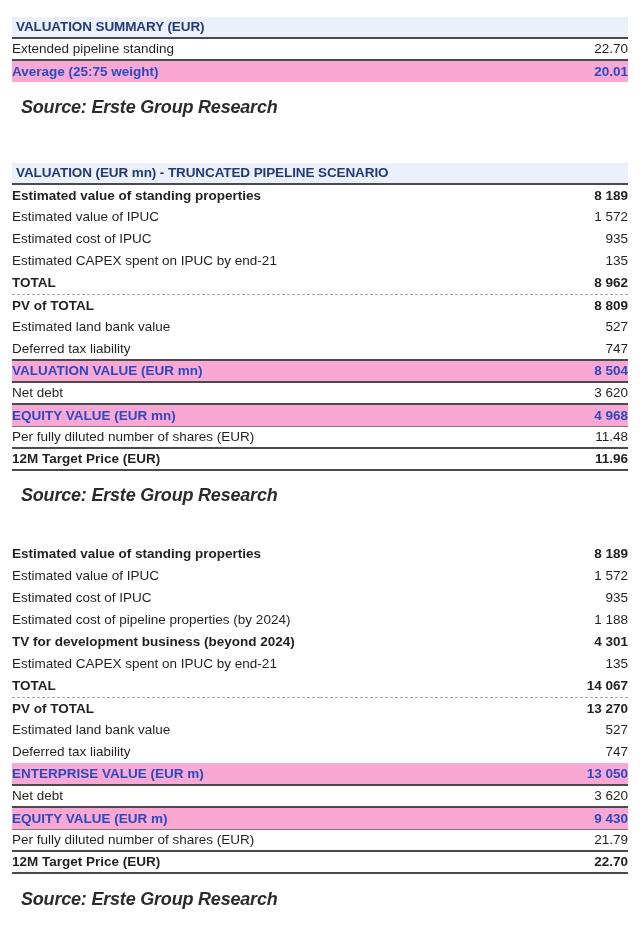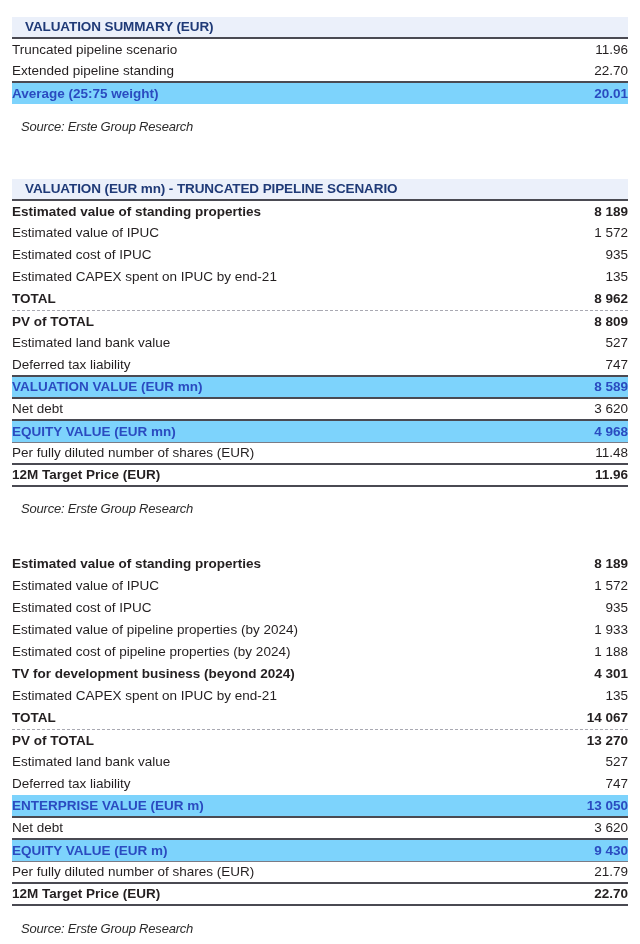--- a/index.html
+++ b/index.html
@@ -53,41 +53,41 @@
   tr.hdr { height: 21px; }
 
   
   tr.hdr td {
     background: #ebf0fa;
     color: #1f3a77;
     font-weight: bold;
     font-size: 13.5px;
     letter-spacing: -0.1px;
   }
-  tr.hdr td.lbl { padding-left: 13px; }
+  tr.hdr td.lbl { padding-left: 4px; }
 
   
   .bold td { font-weight: bold; }
   .reg td  { font-weight: normal; }
 
   
   tr.bluerow td {
-    background: #7dd3fc;
+    background: #f9a8d4;
     color: #2a4bc0;
     font-weight: bold;
   }
   .bt-dash  td  { border-top: 1.6px dashed #a9a9b2; }
   .bb-thick td  { border-bottom: 2.2px solid #4a4a52; }
   .bb-thin  td  { border-bottom: 1px solid #7b7b85; }
 
   
   .source {
     font-style: italic;
-    font-weight: normal;
-    font-size: 13px;
+    font-weight: bold;
+    font-size: 18px;
     color: #2b2b2b;
     padding-left: 9px;
     letter-spacing: -0.2px;
   }
 
   
   .sp-top-1  { height: 17px; }
   .sp-src-1  { height: 15px; }
   .gap-1     { height: 45px; }
   .sp-src-2  { height: 14px; }
@@ -101,24 +101,20 @@
 
   <div class="sp-top-1"></div>
 
   <div class="table-block">
     <table class="vtable">
       <tbody>
         <tr class="hdr bb-thick">
           <td class="lbl">VALUATION SUMMARY (EUR)</td>
           <td class="val"></td>
         </tr>
-        <tr class="r reg">
-          <td class="lbl">Truncated pipeline scenario</td>
-          <td class="val">11.96</td>
-        </tr>
         <tr class="r reg bb-thick">
           <td class="lbl">Extended pipeline standing</td>
           <td class="val">22.70</td>
         </tr>
         <tr class="r bluerow">
           <td class="lbl">Average (25:75 weight)</td>
           <td class="val">20.01</td>
         </tr>
       </tbody>
     </table>
@@ -163,21 +159,21 @@
         <tr class="r reg">
           <td class="lbl">Estimated land bank value</td>
           <td class="val">527</td>
         </tr>
         <tr class="r reg bb-thick">
           <td class="lbl">Deferred tax liability</td>
           <td class="val">747</td>
         </tr>
         <tr class="r bluerow bb-thick">
           <td class="lbl">VALUATION VALUE (EUR mn)</td>
-          <td class="val">8 589</td>
+          <td class="val">8 504</td>
         </tr>
         <tr class="r reg bb-thick">
           <td class="lbl">Net debt</td>
           <td class="val">3 620</td>
         </tr>
         <tr class="r bluerow bb-thin">
           <td class="lbl">EQUITY VALUE (EUR mn)</td>
           <td class="val">4 968</td>
         </tr>
         <tr class="r reg bb-thick">
@@ -206,24 +202,20 @@
         </tr>
         <tr class="r reg">
           <td class="lbl">Estimated value of IPUC</td>
           <td class="val">1 572</td>
         </tr>
         <tr class="r reg">
           <td class="lbl">Estimated cost of IPUC</td>
           <td class="val">935</td>
         </tr>
         <tr class="r reg">
-          <td class="lbl">Estimated value of pipeline properties (by 2024)</td>
-          <td class="val">1 933</td>
-        </tr>
-        <tr class="r reg">
           <td class="lbl">Estimated cost of pipeline properties (by 2024)</td>
           <td class="val">1 188</td>
         </tr>
         <tr class="r bold">
           <td class="lbl">TV for development business (beyond 2024)</td>
           <td class="val">4 301</td>
         </tr>
         <tr class="r reg">
           <td class="lbl">Estimated CAPEX spent on IPUC by end-21</td>
           <td class="val">135</td>

